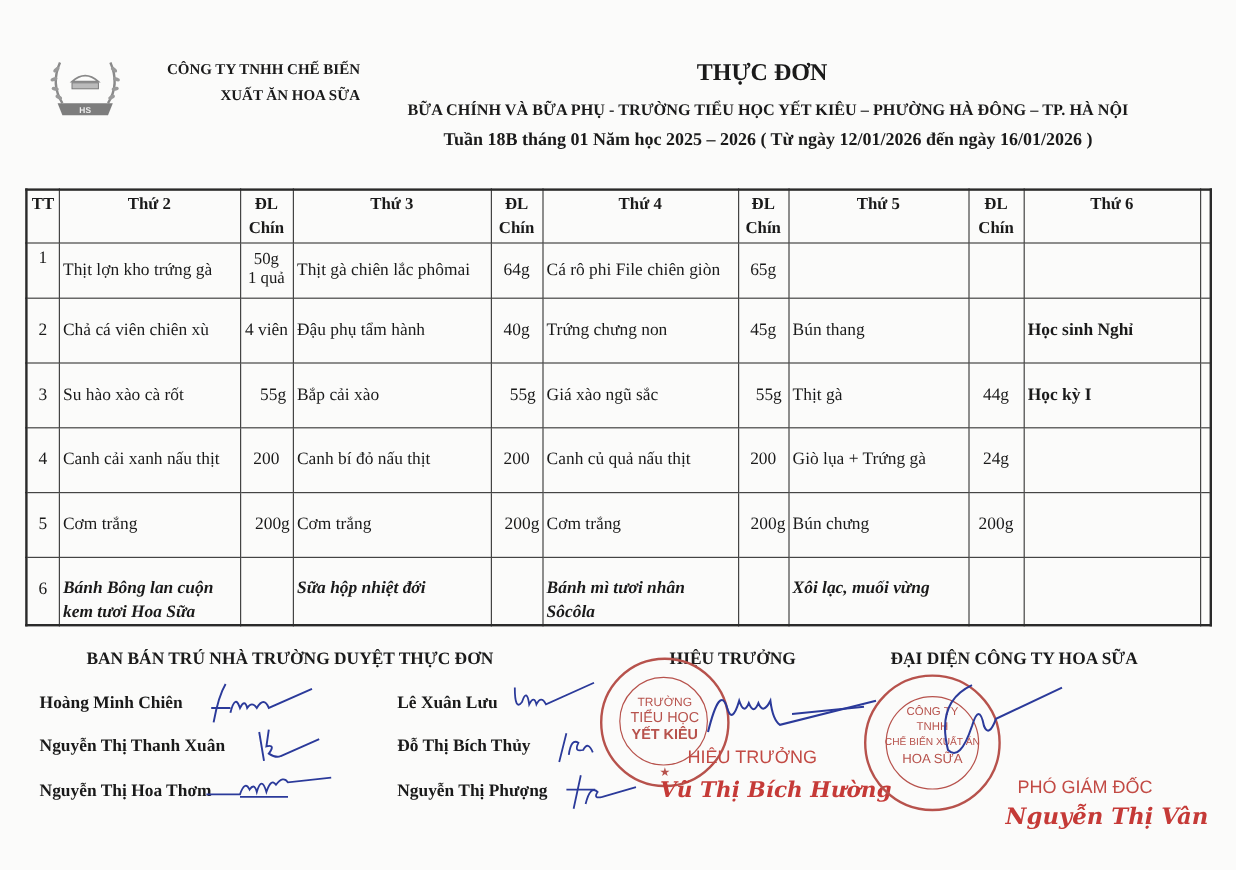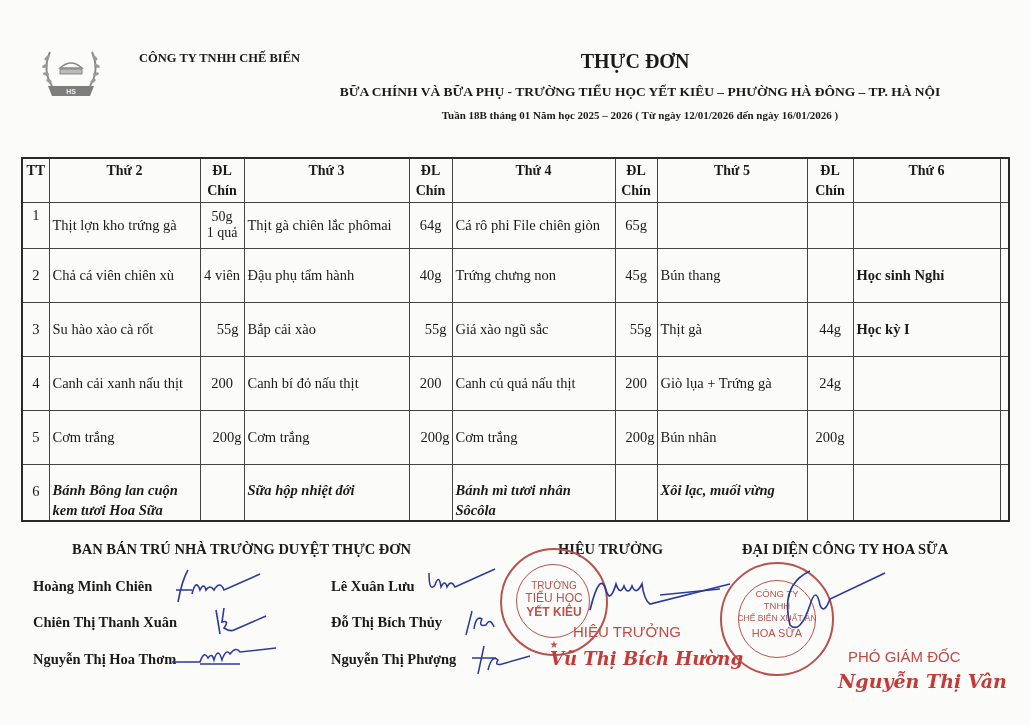--- a/index.html
+++ b/index.html
@@ -8,21 +8,21 @@
     background: #fbfbfa;
     font-family: "Liberation Serif", "DejaVu Serif", serif;
     color: #1a1a1a;
   }
   .abs { position: absolute; }
   
   .logo { left: 38px; top: 44px; width: 66px; height: 60px; }
   .company { left: 110px; top: 48px; width: 190px; text-align: right; font-weight: bold; font-size: 12.5px; line-height: 21px; }
   .title { left: 380px; top: 50px; width: 510px; text-align: center; font-weight: bold; font-size: 20px; }
   .subtitle { left: 290px; top: 84px; width: 700px; text-align: center; font-weight: bold; font-size: 13.5px; }
-  .week { left: 290px; top: 109px; width: 740px; text-align: center; font-weight: bold; font-size: 11px; padding-right: 40px; box-sizing: border-box; }
+  .week { left: 290px; top: 109px; width: 740px; text-align: center; font-weight: bold; font-size: 15px; padding-right: 40px; box-sizing: border-box; }
 
   
   table.menu {
     position: absolute; left: 21px; top: 157px;
     border-collapse: collapse;
     border: 2px solid #2a2a2a;
     table-layout: fixed;
     font-size: 14.5px;
   }
   table.menu td, table.menu th {
@@ -71,20 +71,21 @@
       <ellipse cx="55" cy="37" rx="3" ry="1.6" transform="rotate(-30 55 37)"></ellipse>
     </g>
     <path d="M22 24 Q33 14 44 24 Z" fill="none" stroke="#888" stroke-width="1.5"></path>
     <rect x="22" y="25" width="22" height="5" fill="#bbb" stroke="#777" stroke-width="0.8"></rect>
     <path d="M10 42 L56 42 L52 52 L14 52 Z" fill="#7d7d7d"></path>
     <text x="33" y="50" font-size="7" font-weight="bold" fill="#eee" text-anchor="middle" font-family="Liberation Sans, sans-serif">HS</text>
   </svg>
 </div>
 <div class="abs company">
   <div>CÔNG TY TNHH CHẾ BIẾN</div>
+  <div>XUẤT ĂN HOA SỮA</div>
 </div>
 <div class="abs title">THỰC ĐƠN</div>
 <div class="abs subtitle">BỮA CHÍNH VÀ BỮA PHỤ - TRƯỜNG TIỂU HỌC YẾT KIÊU – PHƯỜNG HÀ ĐÔNG – TP. HÀ NỘI</div>
 <div class="abs week">Tuần 18B tháng 01 Năm học 2025 – 2026  ( Từ ngày 12/01/2026 đến ngày 16/01/2026 )</div>
 
 <table class="menu">
   <colgroup>
     <col style="width:27px">
       <col style="width:151px">
       <col style="width:44px">
@@ -169,21 +170,21 @@
   </tr>
 
   <tr style="height:54px">
     <td class="c-tt">5</td>
     <td>Cơm trắng</td>
     <td class="c-dl-right" style="padding-right:2px !important">200g</td>
     <td>Cơm trắng</td>
     <td class="c-dl-right" style="padding-right:2px !important">200g</td>
     <td>Cơm trắng</td>
     <td class="c-dl-right" style="padding-right:2px !important">200g</td>
-    <td>Bún nhân</td>
+    <td>Bún chưng</td>
     <td class="c-dl">200g</td>
     <td class="c-center bold"></td>
     <td></td>
   </tr>
 
   <tr style="height:55px">
     <td class="c-tt" style="vertical-align:top;padding-top:18px">6</td>
     <td class="snack" style="padding-top:15px !important"><span>Bánh Bông lan cuộn</span><br><span>kem tươi Hoa Sữa</span></td>
     <td class="c-dl"></td>
     <td class="snack" style="padding-top:15px !important">Sữa hộp nhiệt đới</td>
@@ -194,21 +195,21 @@
     <td class="c-dl"></td>
     <td class="c-center bold"></td>
     <td></td>
   </tr>
 </tbody>
   </table>
 
 <div class="abs sig-heading" style="left:72px;top:541px">BAN BÁN TRÚ NHÀ TRƯỜNG DUYỆT THỰC ĐƠN</div>
 
 <div class="abs sig-name" style="left:33px;top:578px">Hoàng Minh Chiên</div>
-<div class="abs sig-name" style="left:33px;top:614px">Chiên Thị Thanh Xuân</div>
+<div class="abs sig-name" style="left:33px;top:614px">Nguyễn Thị Thanh Xuân</div>
 <div class="abs sig-name" style="left:33px;top:651px">Nguyễn Thị Hoa Thơm</div>
 <div class="abs sig-name" style="left:331px;top:578px">Lê Xuân Lưu</div>
 <div class="abs sig-name" style="left:331px;top:614px">Đỗ Thị Bích Thủy</div>
 <div class="abs sig-name" style="left:331px;top:651px">Nguyễn Thị Phượng</div>
 
 <svg class="scribble" style="left:170px;top:560px" width="100" height="50">
   <path d="M8 42 Q12 20 18 10 M6 30 L22 30 M22 34 Q26 18 30 30 Q34 22 36 30 Q40 24 44 30 Q50 20 54 30 L90 14" fill="none" stroke="#2b3a9a" stroke-width="1.6"></path>
 </svg>
 <svg class="scribble" style="left:210px;top:602px" width="70" height="38">
   <path d="M6 8 L10 32 M14 6 L12 20 Q20 18 14 26 Q20 30 24 28 L56 14" fill="none" stroke="#2b3a9a" stroke-width="1.6"></path>

